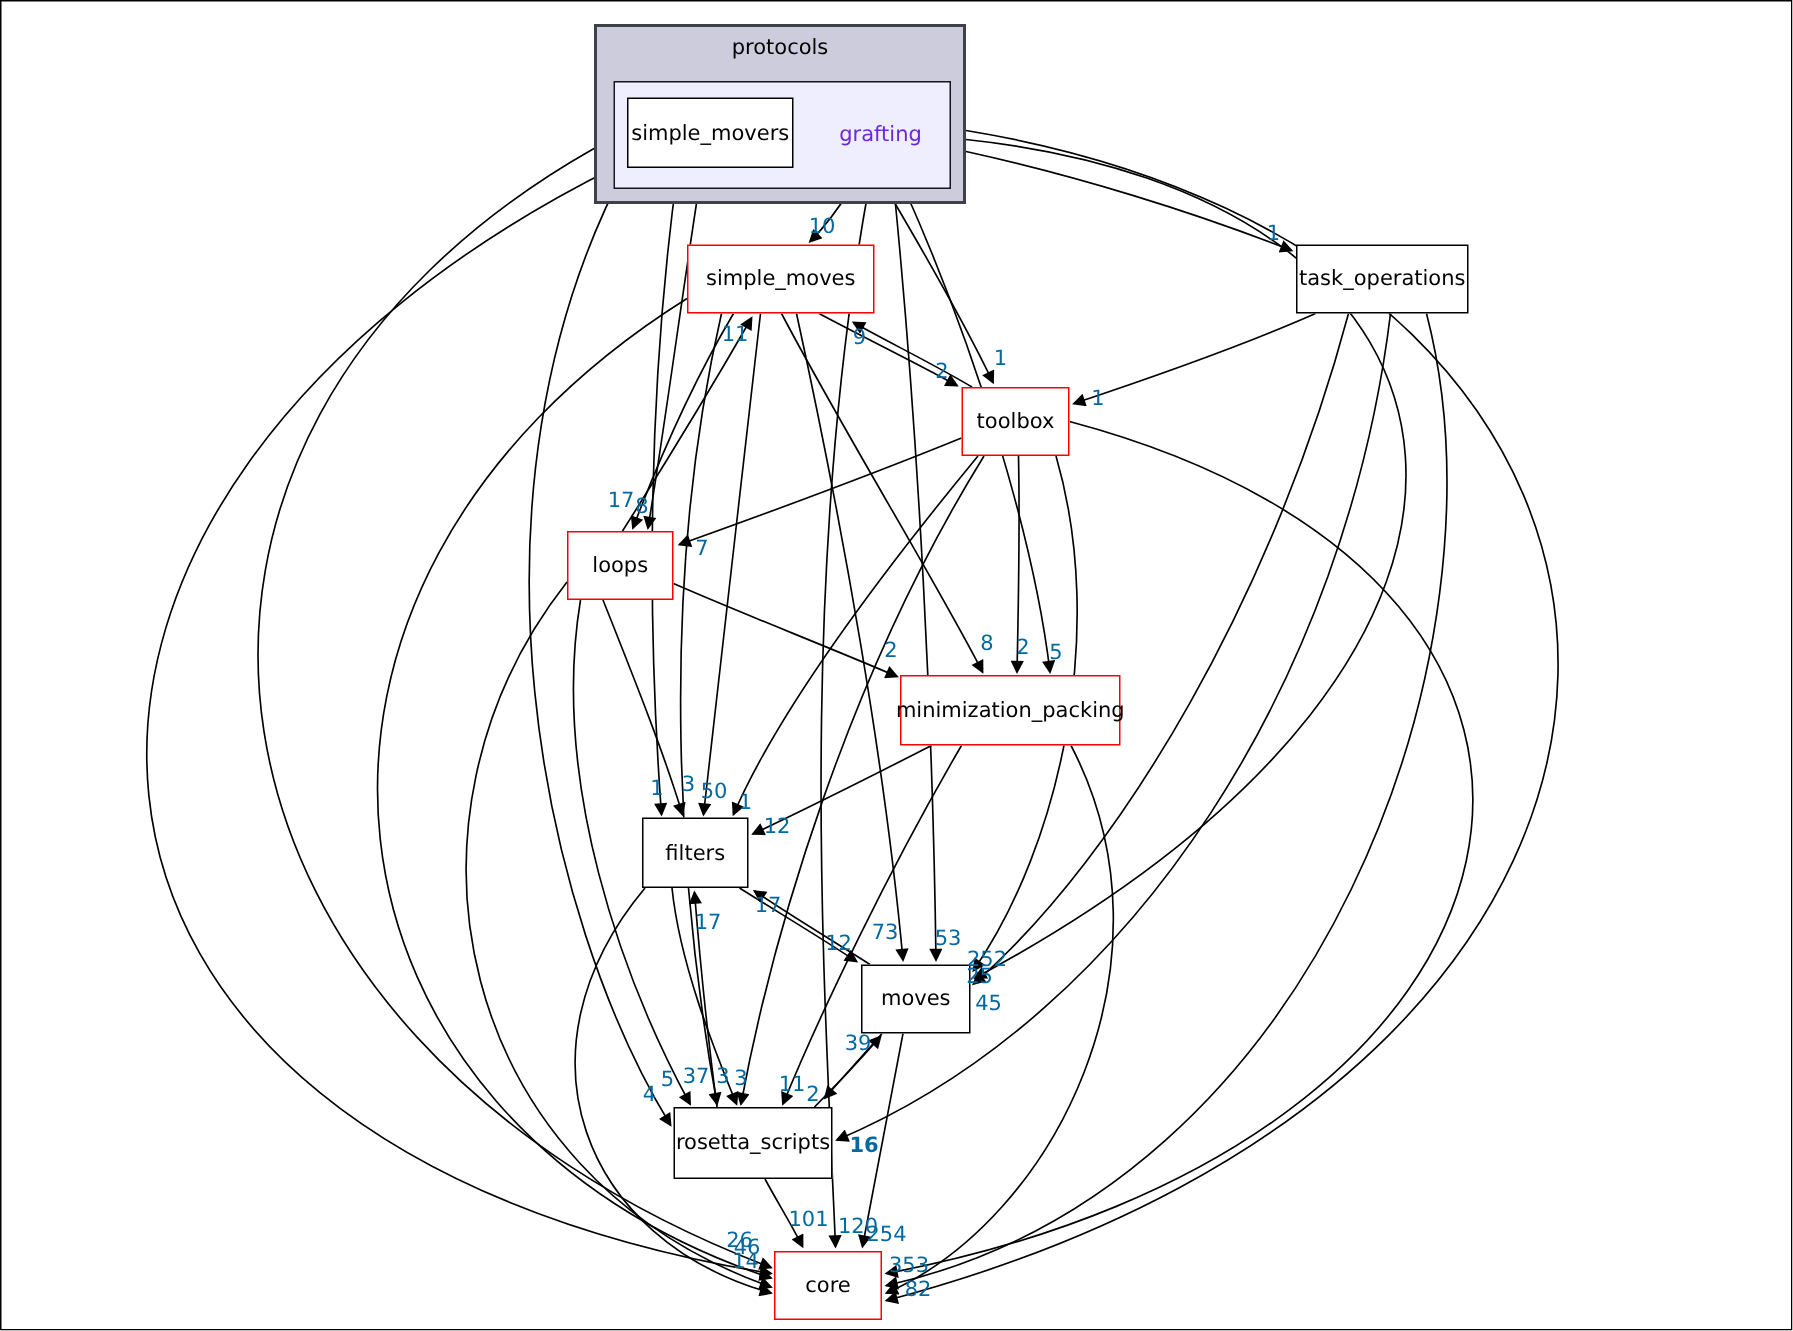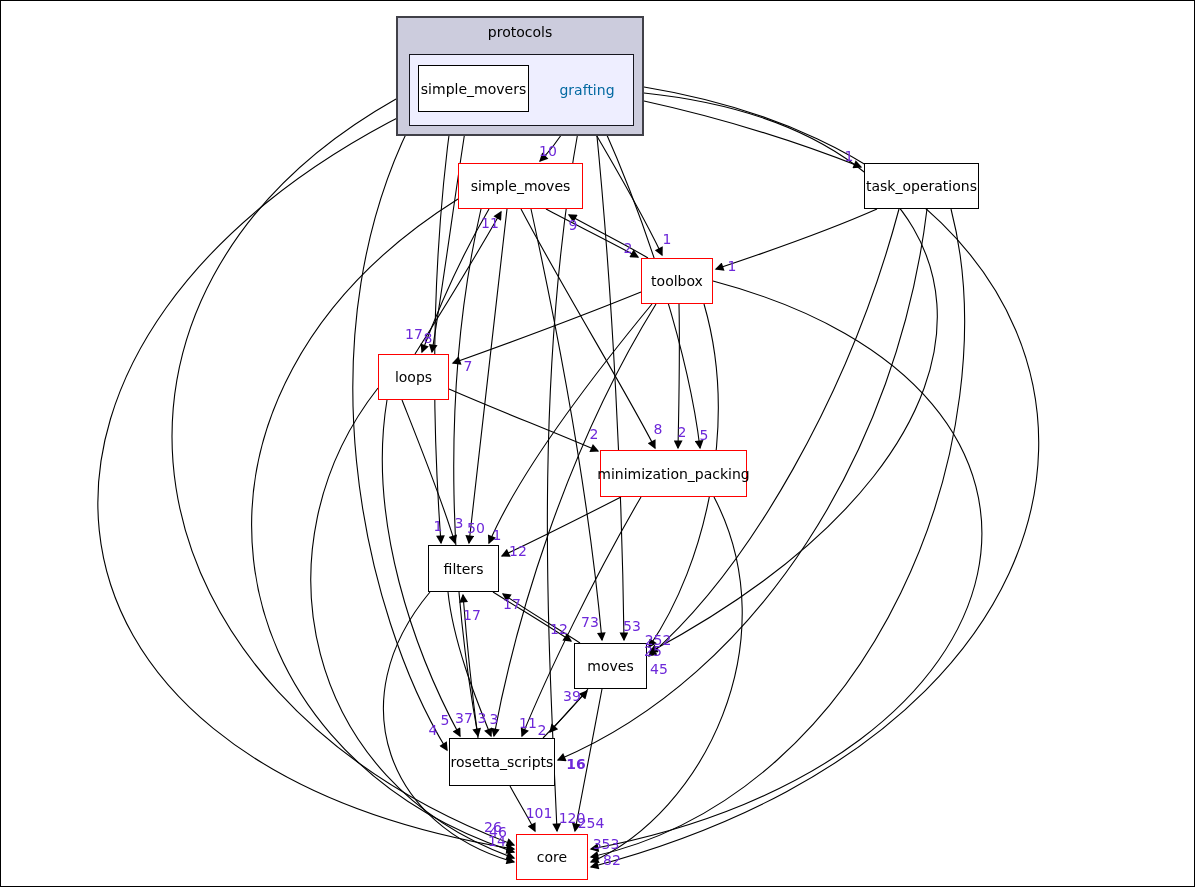--- a/index.html
+++ b/index.html
@@ -20,32 +20,32 @@
   }
   .cluster-outer-label{
     position:absolute; width:100%; text-align:center; top:6px;
     font-size:14px; color:#000;
   }
   .cluster-inner{
     position:absolute; background:var(--inner-fill);
     border:1px solid #15151e; box-sizing:border-box;
   }
   .cluster-inner-label{
-    position:absolute; font-size:14px; color:#0369a1;
+    position:absolute; font-size:14px; color:#6d28d9;
     transform:translate(-50%,-50%);
   }
   .node{
     position:absolute; background:#fff; border:1px solid var(--node-border);
     box-sizing:border-box; display:flex; align-items:center; justify-content:center;
     font-size:14px; color:#000; cursor:pointer; white-space:nowrap;
   }
   .node.accent{border:1.5px solid var(--accent);}
   .edge-label{
     position:absolute; transform:translate(-50%,-50%);
-    font-size:14px; color:#6d28d9; line-height:1; pointer-events:none;
+    font-size:14px; color:#0369a1; line-height:1; pointer-events:none;
   }
 </style>
 </head>
 <body>
 
 <div id="stage">
   <svg id="edge-layer" xmlns="http://www.w3.org/2000/svg">
     <defs>
       <marker id="arrow" viewBox="0 0 10 10" refX="8.5" refY="5" markerWidth="10" markerHeight="8" orient="auto-start-reverse">
         <path d="M0,0 L10,5 L0,10 z" fill="#000"></path>

